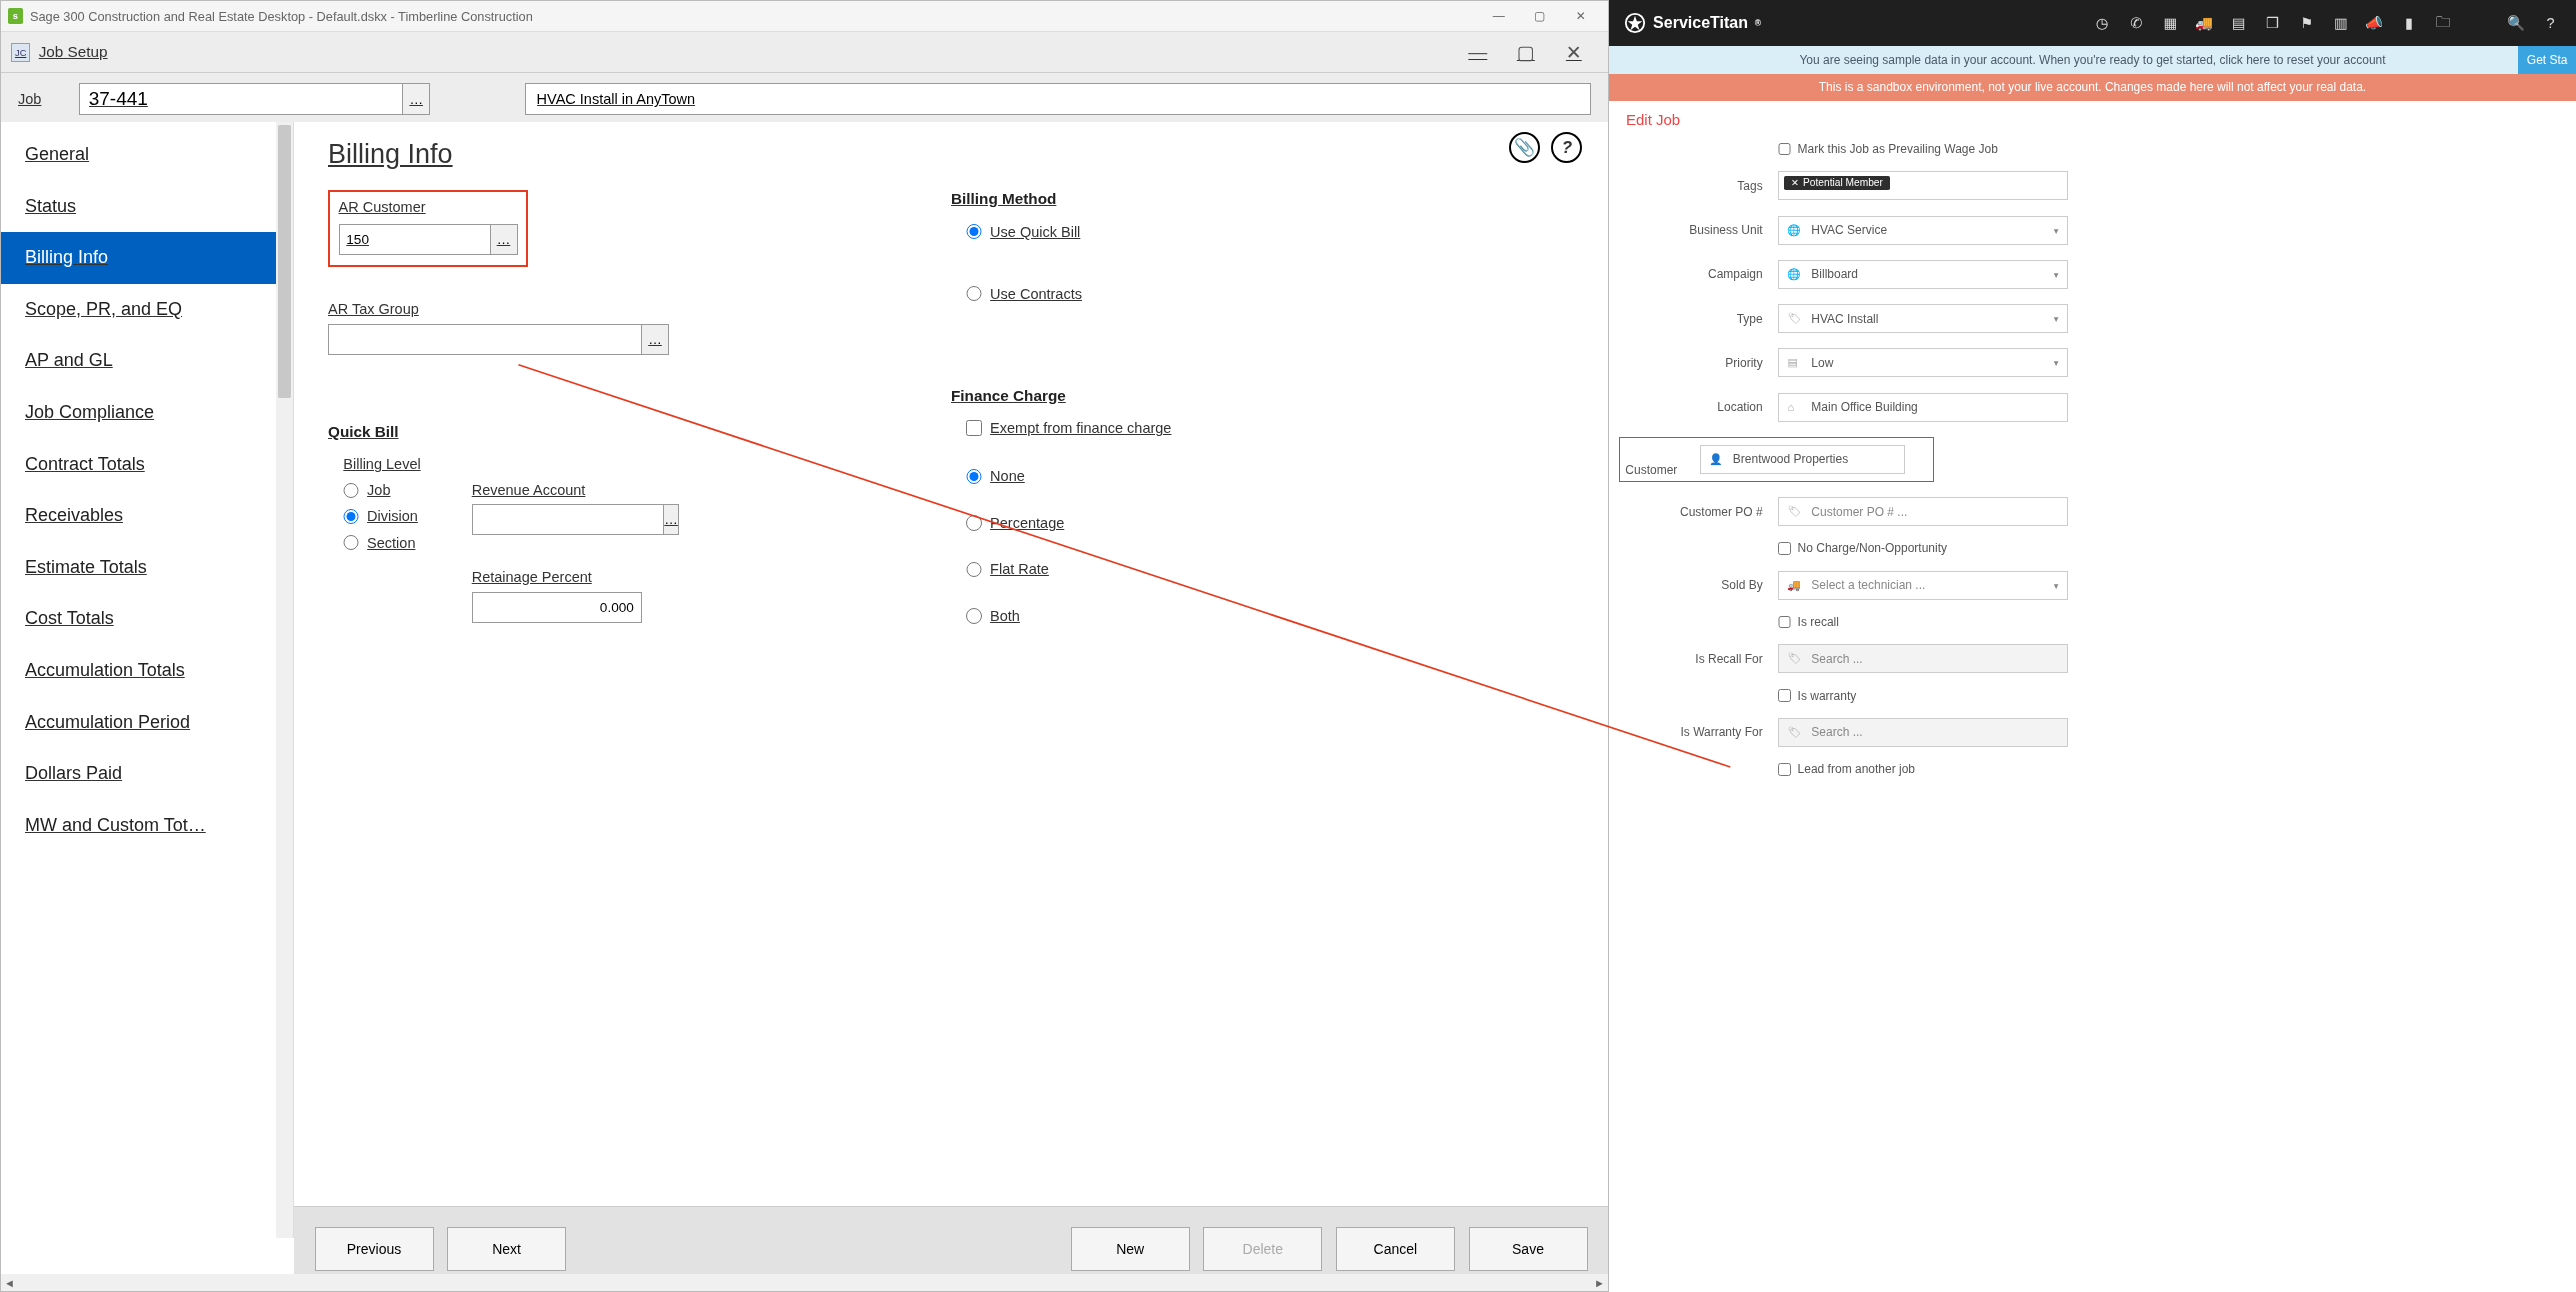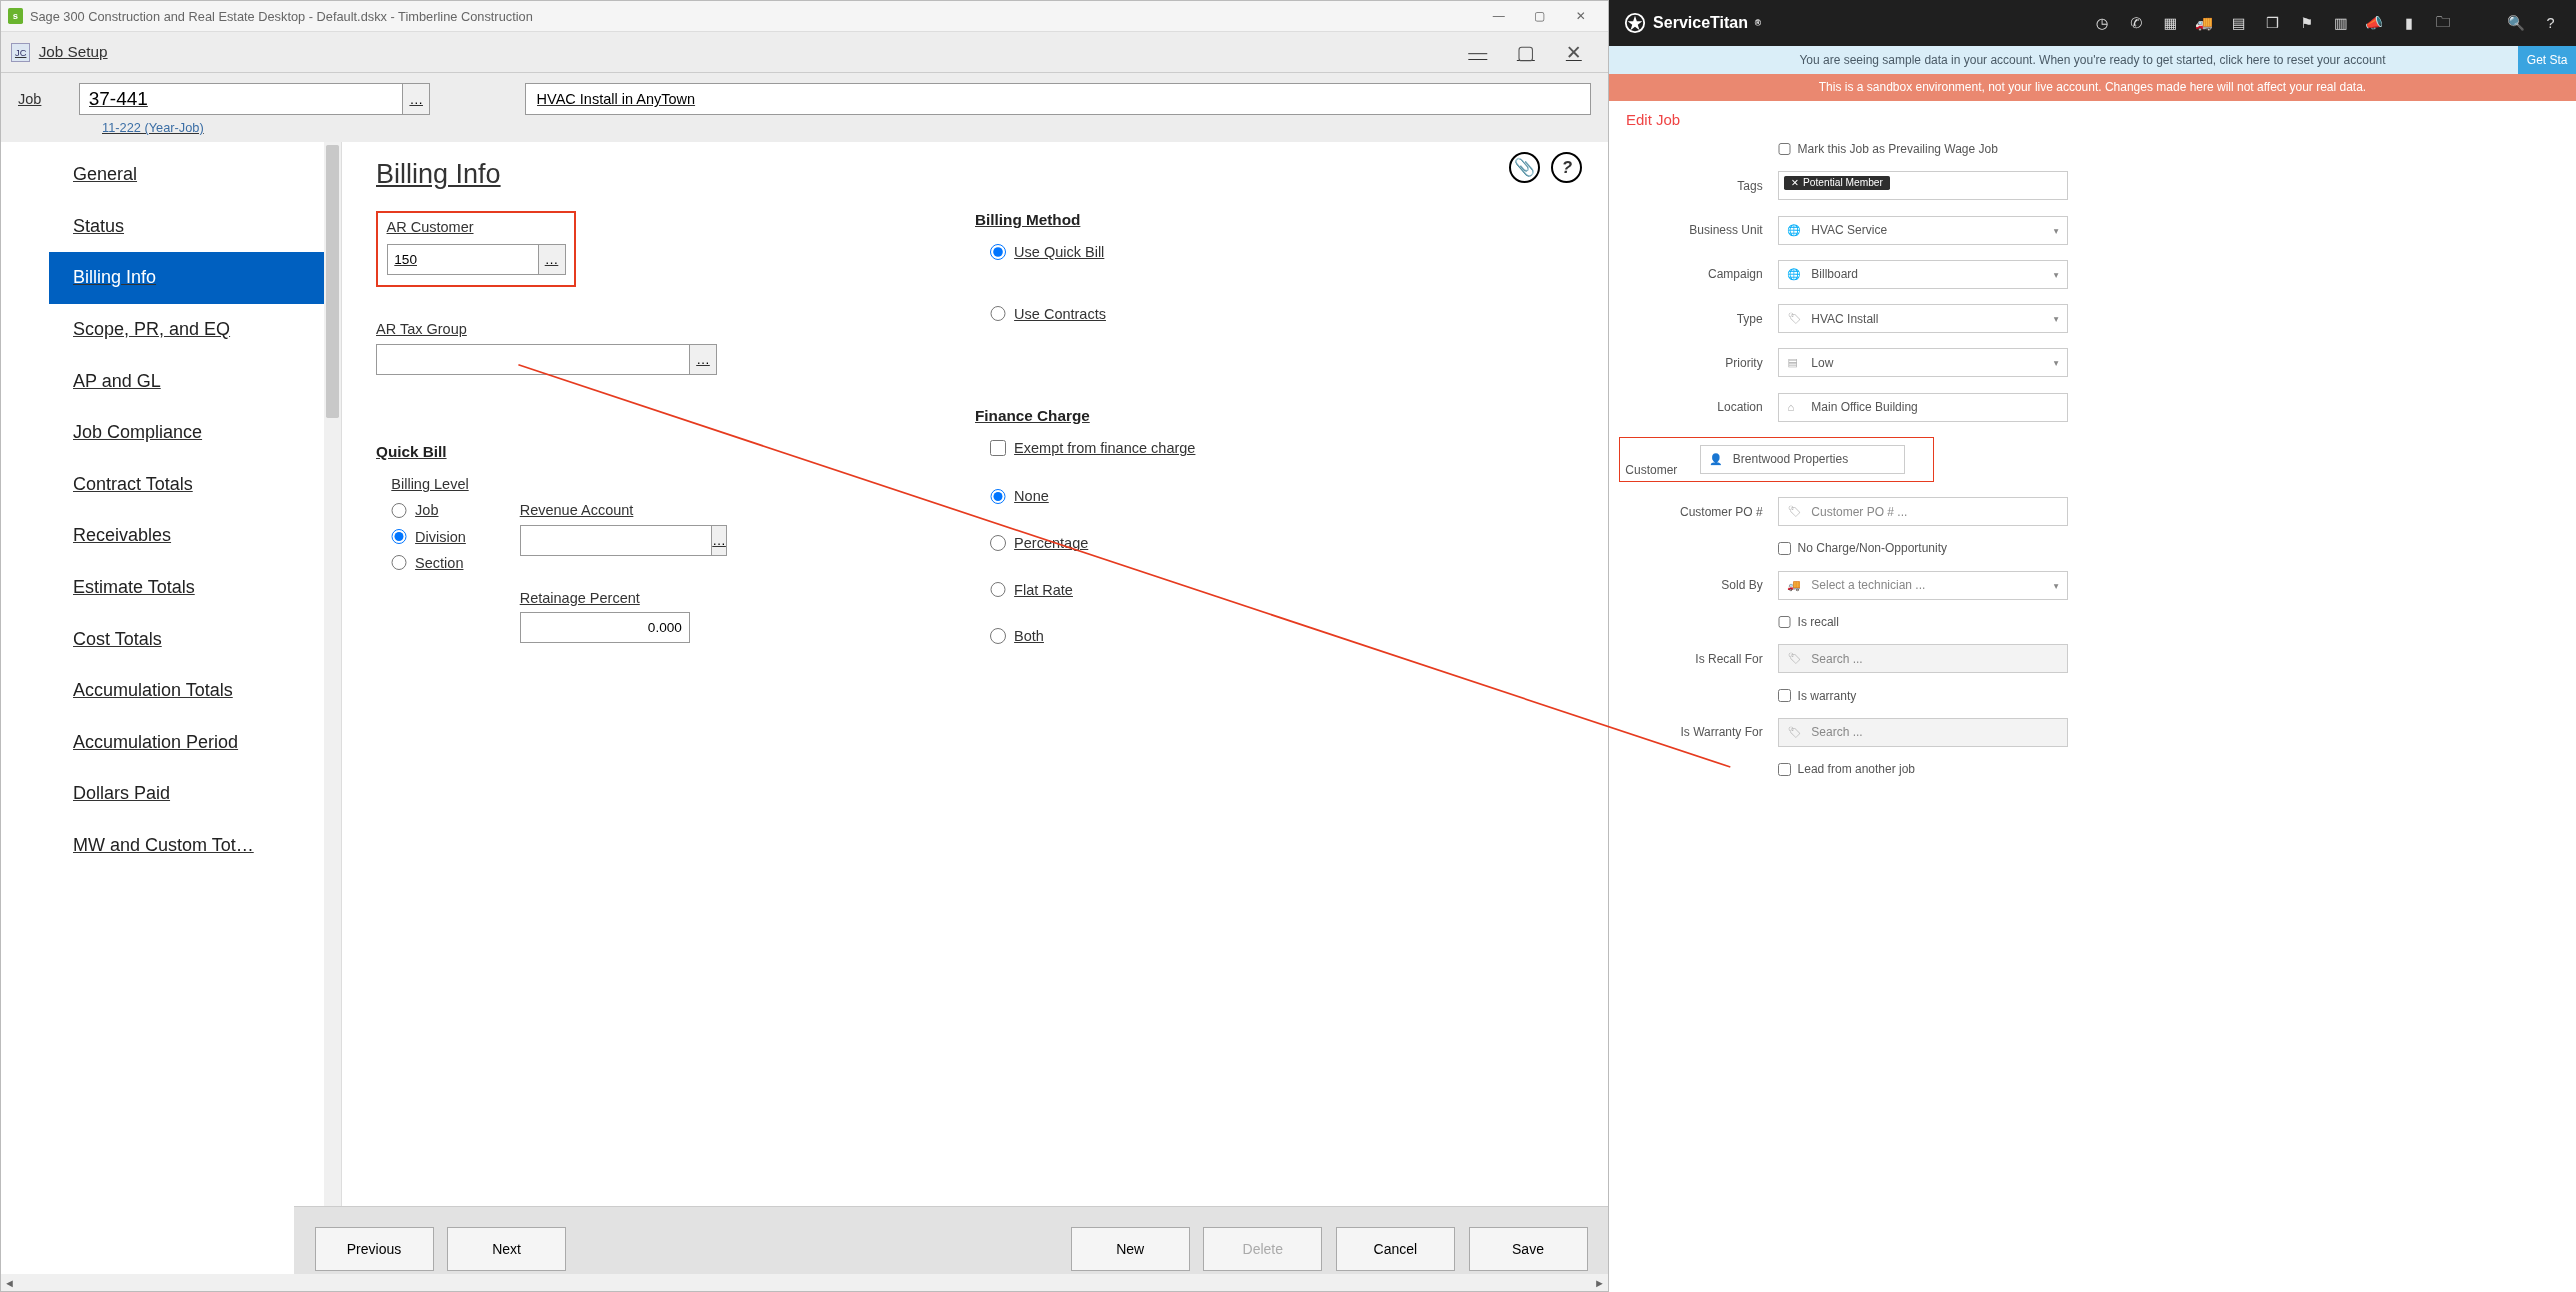--- a/index.html
+++ b/index.html
@@ -25,21 +25,21 @@
 .job-header { background: #ededed; padding: 10.2px 17px 6.8px 17px; }
 .job-row { display:flex; align-items:center; gap: 10.2px; }
 .job-row label { font-size: 14.5px; color:#333; width: 51px; }
 .job-input-wrap { display:flex; align-items:stretch; }
 .job-input { width: 324px; height: 32px; border:0.9px solid #999; background:#fff; padding: 0 8.5px; font-size:19px; }
 .ellipsis-btn { width: 27px; height:32px; border:0.9px solid #999; border-left:none; background:#f0f0f0; font-size:13.6px; cursor:pointer; }
 .job-desc { flex:1; height:32px; border:0.9px solid #999; background:#fff; padding:0 10.2px; font-size:14.5px; margin-left: 85px;}
 .job-hint { font-size: 12.8px; color:#3b6ea5; margin-top: 5.1px; margin-left: 84px; }
 
 
-.main-split { display:flex; height: calc(100% - 41px - 102px); margin-left: 48px; }
+.main-split { display:flex; height: calc(100% - 41px - 102px); }
 .sidebar { width: 293px; background:#fff; border-right: 0.9px solid #ddd; position: relative; padding-top: 6.8px;}
 .sidebar .nav-item { padding: 15.3px 24px; font-size: 18px; color:#222; cursor:pointer; }
 .sidebar .nav-item.active { background:#0060c0; color:#fff; }
 .sidebar-scroll { position:absolute; right:0; top:0; width:17px; height:100%; background:#f0f0f0; }
 .sidebar-scroll .thumb { position:absolute; top:3.4px; left:1.7px; width:13.6px; height:273px; background:#c8c8c8; border-radius:1.7px;}
 .content { flex:1; padding: 17px 34px 17px 34px; position:relative; }
 .page-title { font-size: 27px; font-weight: 300; color:#333; margin-bottom: 20.5px; }
 .round-icon { width:31px; height:31px; border:2.1px solid #000; border-radius:50%; display:inline-flex; align-items:center; justify-content:center; font-size:17px; font-weight:bold; position:absolute; top: 10.2px;}
 .round-icon.attach { right: 68px; }
 .round-icon.help { right: 25.6px; font-style: italic;}
@@ -130,21 +130,20 @@
 
       <div class="job-header">
         <div class="job-row">
           <label>Job</label>
           <div class="job-input-wrap">
             <input class="job-input" value="37-441" style="">
             <button class="ellipsis-btn">…</button>
           </div>
           <input class="job-desc" value="HVAC Install in AnyTown" style="">
         </div>
-        <div class="job-hint">11-222 (Year-Job)</div>
       </div>
 
       <div class="main-split">
         <div class="sidebar">
           <div class="nav-item">General</div>
           <div class="nav-item">Status</div>
           <div class="nav-item active">Billing Info</div>
           <div class="nav-item">Scope, PR, and EQ</div>
           <div class="nav-item">AP and GL</div>
           <div class="nav-item">Job Compliance</div>

